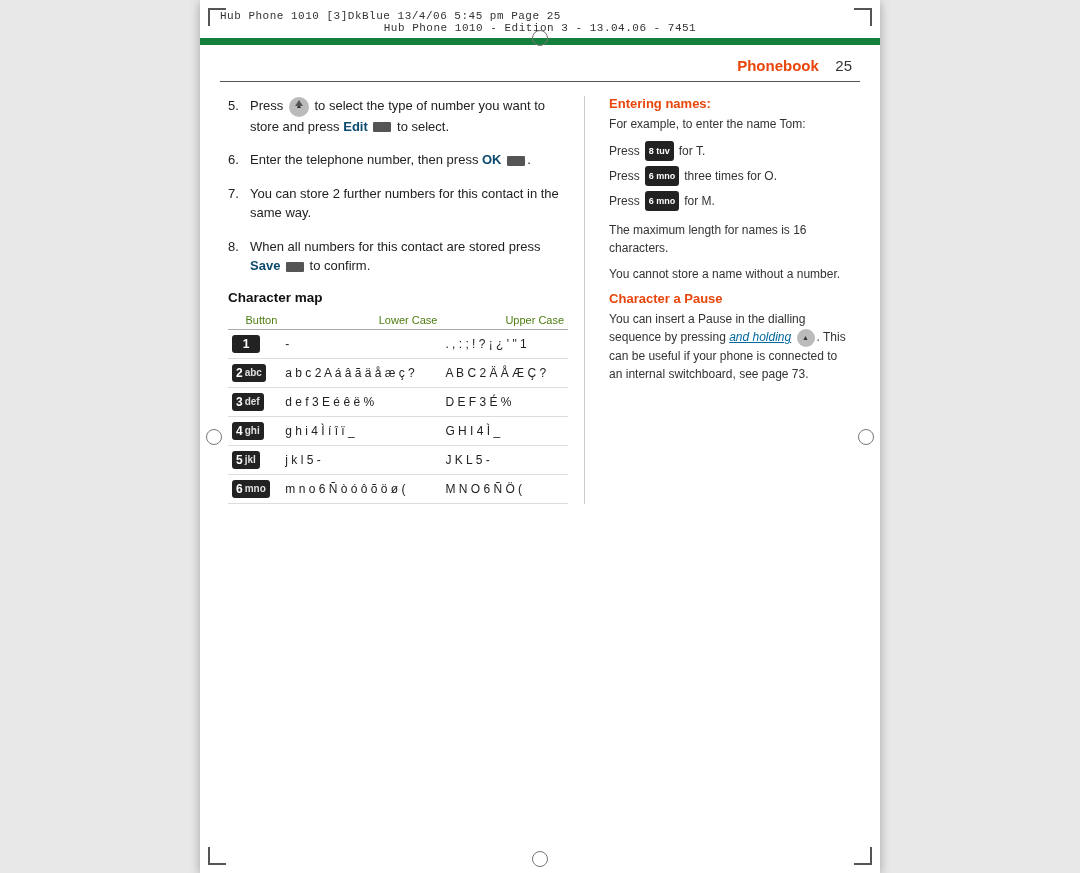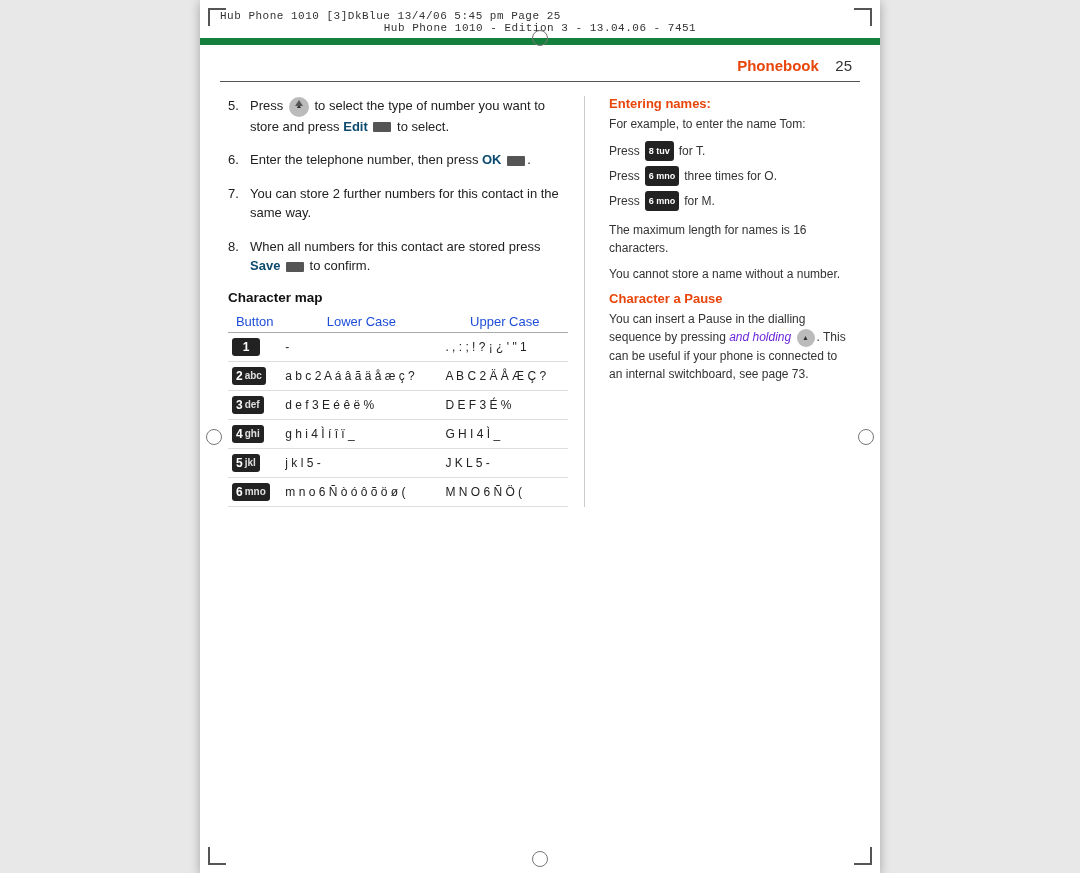--- a/index.html
+++ b/index.html
@@ -168,24 +168,24 @@
       color: #111;
     }
 
     .char-table {
       width: 100%;
       border-collapse: collapse;
       font-size: 12px;
     }
 
     .char-table thead tr th {
-      text-align: center;
+      text-align: right;
       font-weight: normal;
-      color: #1d4ed8;
-      font-size: 13px;
+      color: #4d7c0f;
+      font-size: 11px;
       padding: 3px 4px;
       border-bottom: 1px solid #aaa;
     }
 
     .char-table tbody tr td {
       padding: 5px 4px;
       color: #222;
       font-size: 12px;
       border-bottom: 1px solid #ddd;
       vertical-align: middle;
@@ -253,22 +253,23 @@
       font-size: 9px;
       font-weight: bold;
       min-width: 26px;
       height: 20px;
       border-radius: 3px;
       padding: 0 4px;
       white-space: nowrap;
     }
 
     .italic-orange {
-      color: #6d28d9;
+      color: #0369a1;
       font-style: italic;
+      text-decoration: underline;
     }
 
     .nav-icon-inline {
       display: inline-flex;
       align-items: center;
       justify-content: center;
       width: 18px;
       height: 18px;
       background: #ddd;
       border-radius: 50%;

